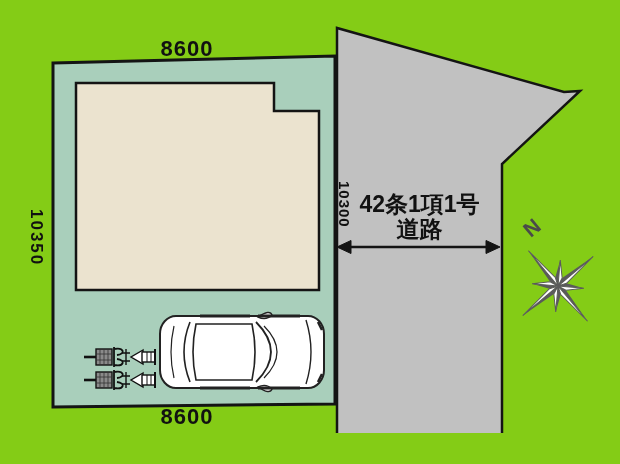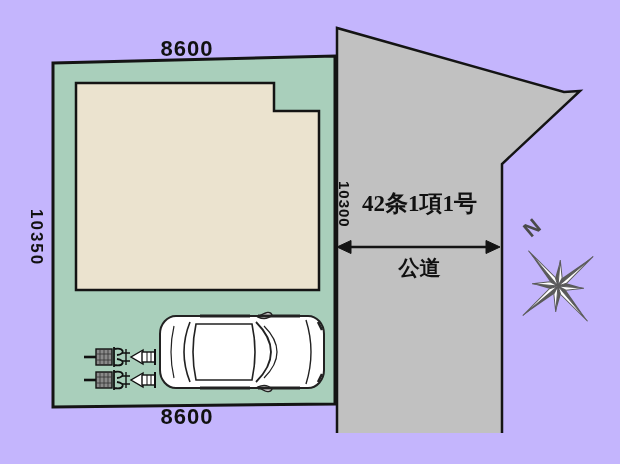--- a/index.html
+++ b/index.html
@@ -1,40 +1,40 @@
 <!DOCTYPE html>
 <html><head>
 <meta charset="utf-8">
 <style>
   html,body{margin:0;padding:0;background:#ffffff;}
   #canvas{
     position:relative;
     width:620px;height:464px;
-    background:#c4b5fd;
+    background:#84cc16;
     overflow:hidden;
     font-family:"Liberation Sans","DejaVu Sans",sans-serif;
     color:#111;
   }
   #canvas svg{position:absolute;left:0;top:0;}
   .lbl{
     position:absolute;
     font-weight:bold;
     color:#111;
     text-align:center;
     line-height:1.15;
     white-space:nowrap;
   }
   .dim{font-size:22px;letter-spacing:1px;}
   .vdim{
     writing-mode:vertical-rl;
     text-orientation:sideways;
     letter-spacing:2px;
   }
   .building-label{font-size:44px;letter-spacing:2px;}
-  .road-text{font-size:23px;font-family:Liberation Serif, serif;}
+  .road-text{font-size:23px;}
   .road-text2{font-size:21px;}
   .north{
     font-size:21px;
     transform:rotate(-40deg);
     color:#4a4a4a;
   }
 </style>
 </head>
 <body>
 
@@ -131,18 +131,18 @@
 
   <div class="lbl dim" style="left:137px;top:404px;width:100px;">8600</div>
 
   <div class="lbl vdim" style="left:26px;top:190px;height:96px;font-size:17px;">10350</div>
 
   <div class="lbl vdim" style="left:336px;top:168px;height:72px;font-size:15px;letter-spacing:1px;">10300</div>
 
 
   <div class="lbl road-text" style="left:337px;top:191px;width:165px;">42条1項1号</div>
 
+  <div class="lbl road-text" style="left:337px;top:216px;width:165px;">道路</div>
 
-  <div class="lbl road-text2" style="left:337px;top:256px;width:165px;">公道</div>
 
 
   <div class="lbl north" style="left:520px;top:216px;width:24px;">N</div>
 </div>
 
 </body></html>

